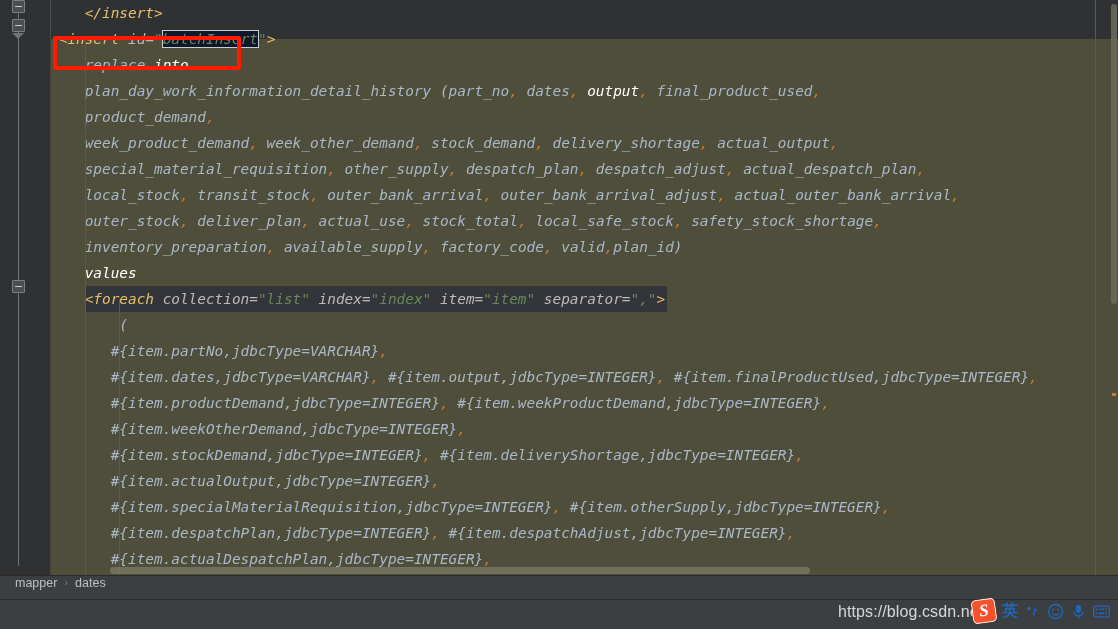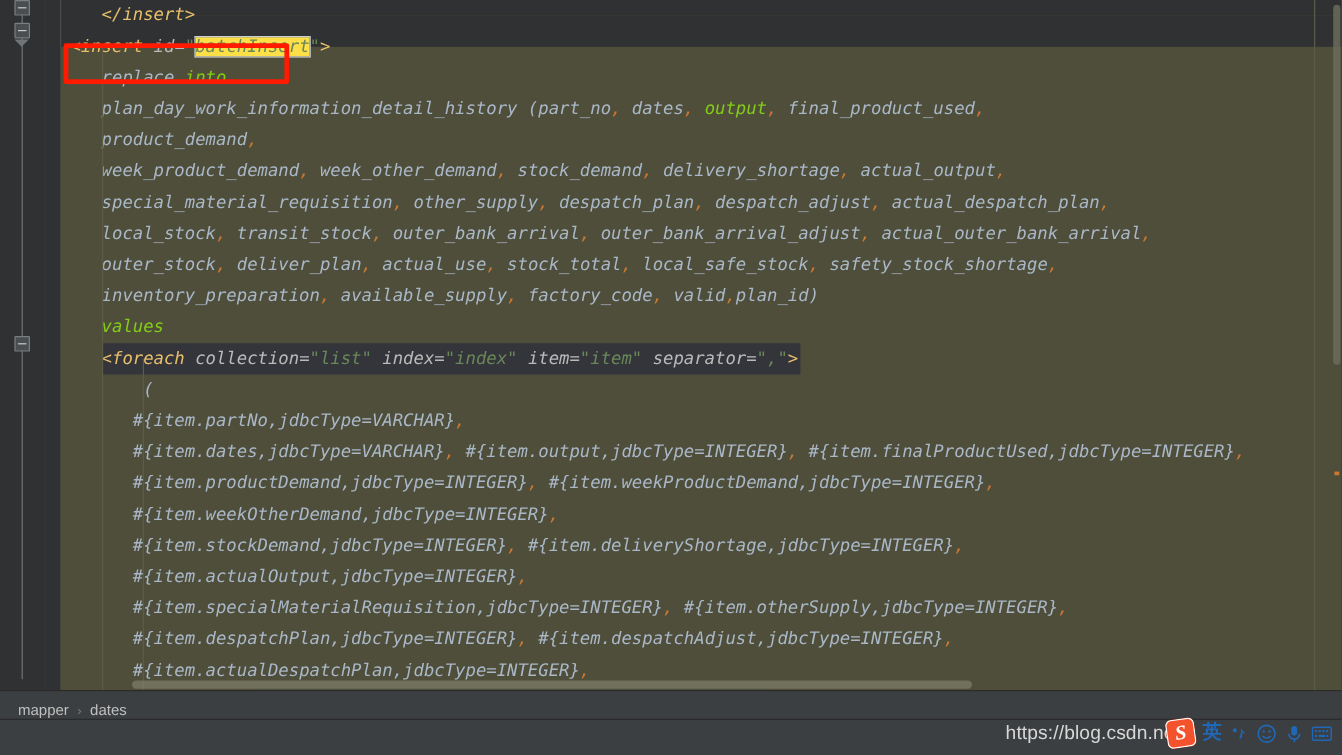--- a/index.html
+++ b/index.html
@@ -111,28 +111,28 @@
   
   .guide {
     position: absolute;
     width: 1px;
     background: #5c5c46;
     z-index: 3;
   }
   .guide.dark { background: #4b4d4f; }
 
   
-  .kw      { color: #84cc16; margin-top: 48px; }   
+  .kw      { color: #ffffff; margin-top: 48px; }   
   .plain   { color: #a9b7c6; text-align: right; }
   .punc    { color: #cc7832; }
   .tag     { color: #e8bf6a; }
   .attr    { color: #bababa; }
   .strv    { color: #6a8759; }
   .sel {
-    background: #fde047;
+    background: #0f172a;
     outline: 1px solid #c9cfd3;
     color: #6a8759;
   }
   .foreach-bg {
     background: #33353a;
   }
 
   
   .red-rect {
     position: absolute;
@@ -195,21 +195,21 @@
 
   
   .breadcrumb {
     position: absolute;
     left: 0; top: 575px;
     width: 1118px;
     height: 24px;
     background: #3c3f41;
     border-top: 1px solid #2b2b2b;
     display: flex;
-    align-items: flex-end;
+    align-items: flex-start;
     padding-left: 15px;
     font-family: "Liberation Sans", sans-serif;
     font-size: 12.5px;
     color: #b7b7b7;
     z-index: 10;
   }
   .crumb { color: #bfbfbf; }
   .crumb-sep {
     color: #7a7a7a;
     margin: 0 7px;

